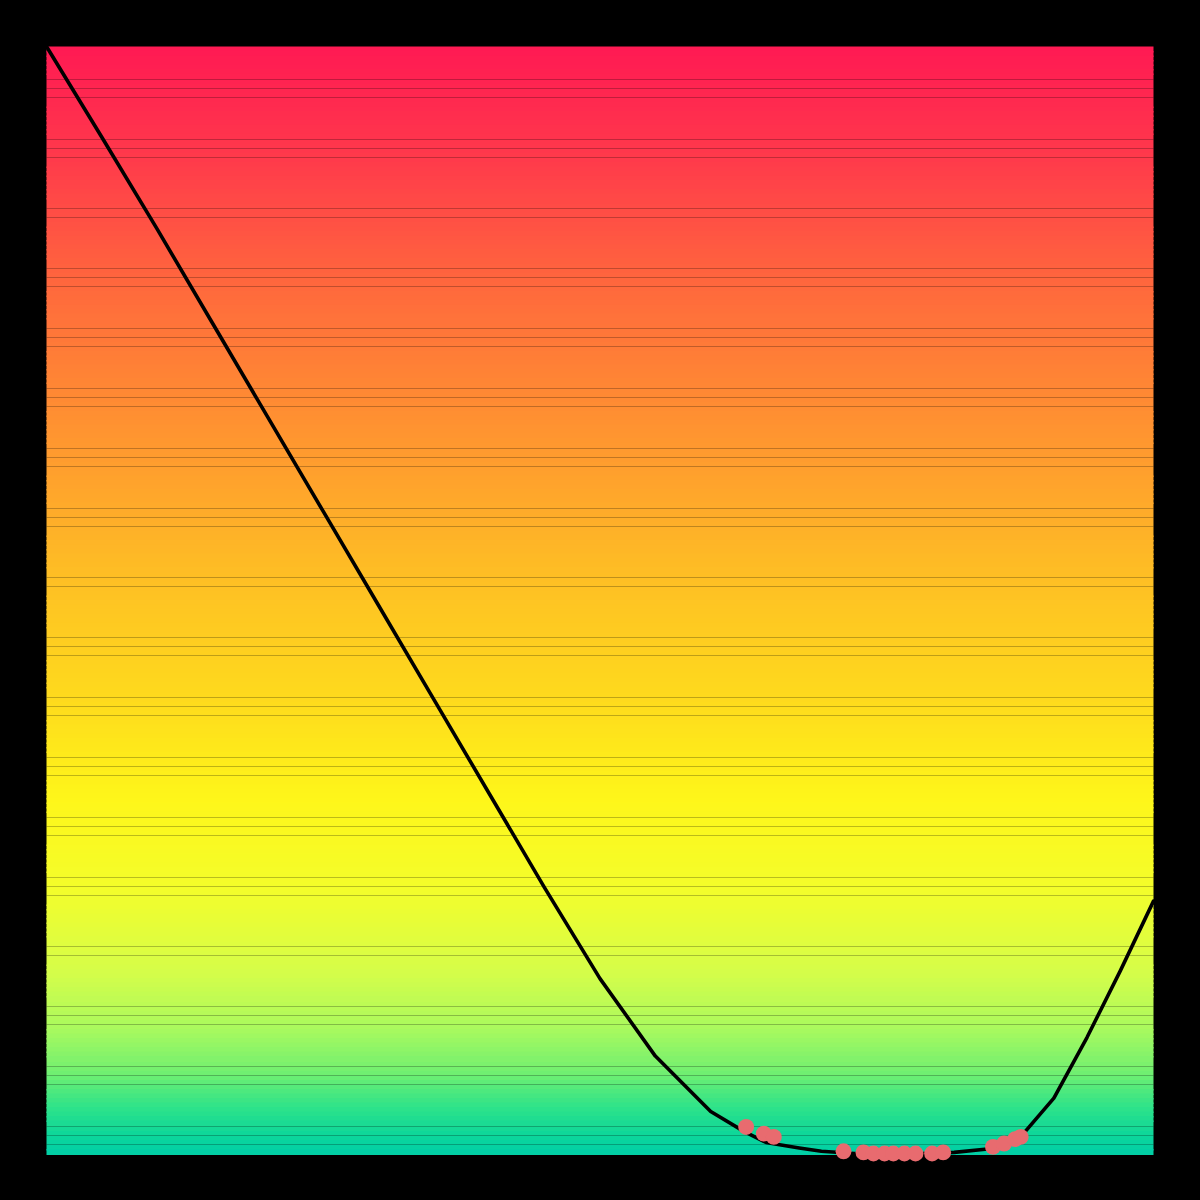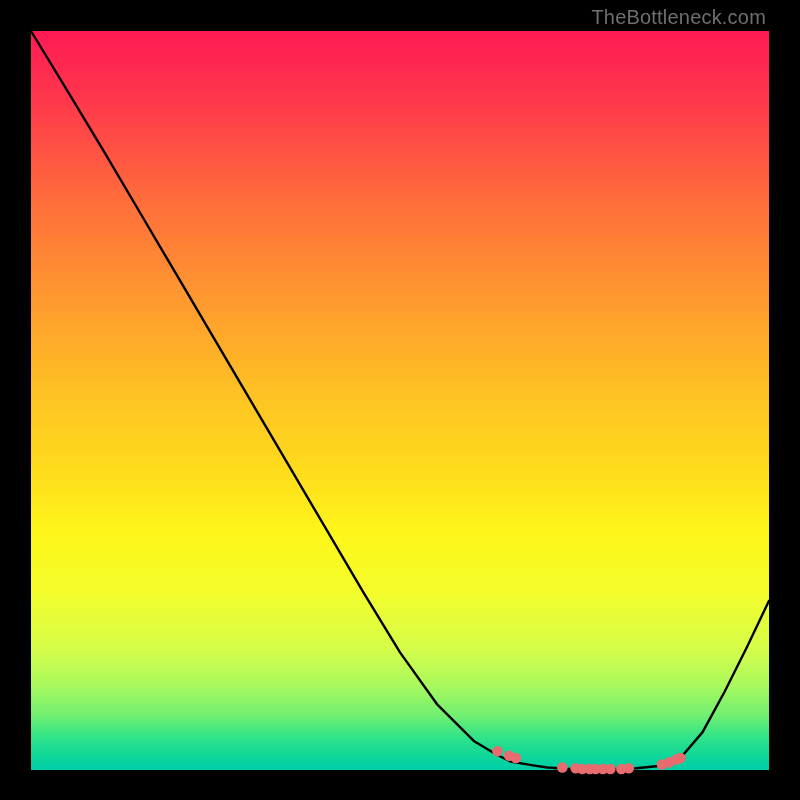--- a/index.html
+++ b/index.html
@@ -304,14 +304,13 @@
         <circle cx="571.95" cy="738.00" r="5.3" fill="#e86b6f" stroke="#b03c40" stroke-width="0"></circle>
         <circle cx="579.33" cy="738.00" r="5.3" fill="#e86b6f" stroke="#b03c40" stroke-width="0"></circle>
         <circle cx="590.40" cy="738.00" r="5.3" fill="#e86b6f" stroke="#b03c40" stroke-width="0"></circle>
         <circle cx="597.78" cy="737.26" r="5.3" fill="#e86b6f" stroke="#b03c40" stroke-width="0"></circle>
         <circle cx="630.99" cy="733.57" r="5.3" fill="#e86b6f" stroke="#b03c40" stroke-width="0"></circle>
         <circle cx="638.37" cy="731.36" r="5.3" fill="#e86b6f" stroke="#b03c40" stroke-width="0"></circle>
         <circle cx="645.75" cy="728.41" r="5.3" fill="#e86b6f" stroke="#b03c40" stroke-width="0"></circle>
         <circle cx="649.44" cy="726.93" r="5.3" fill="#e86b6f" stroke="#b03c40" stroke-width="0"></circle>
       </svg>
   </div>
-  <div class="watermark">TheBottleneck.com</div>
 </div>
 
 </body></html>

